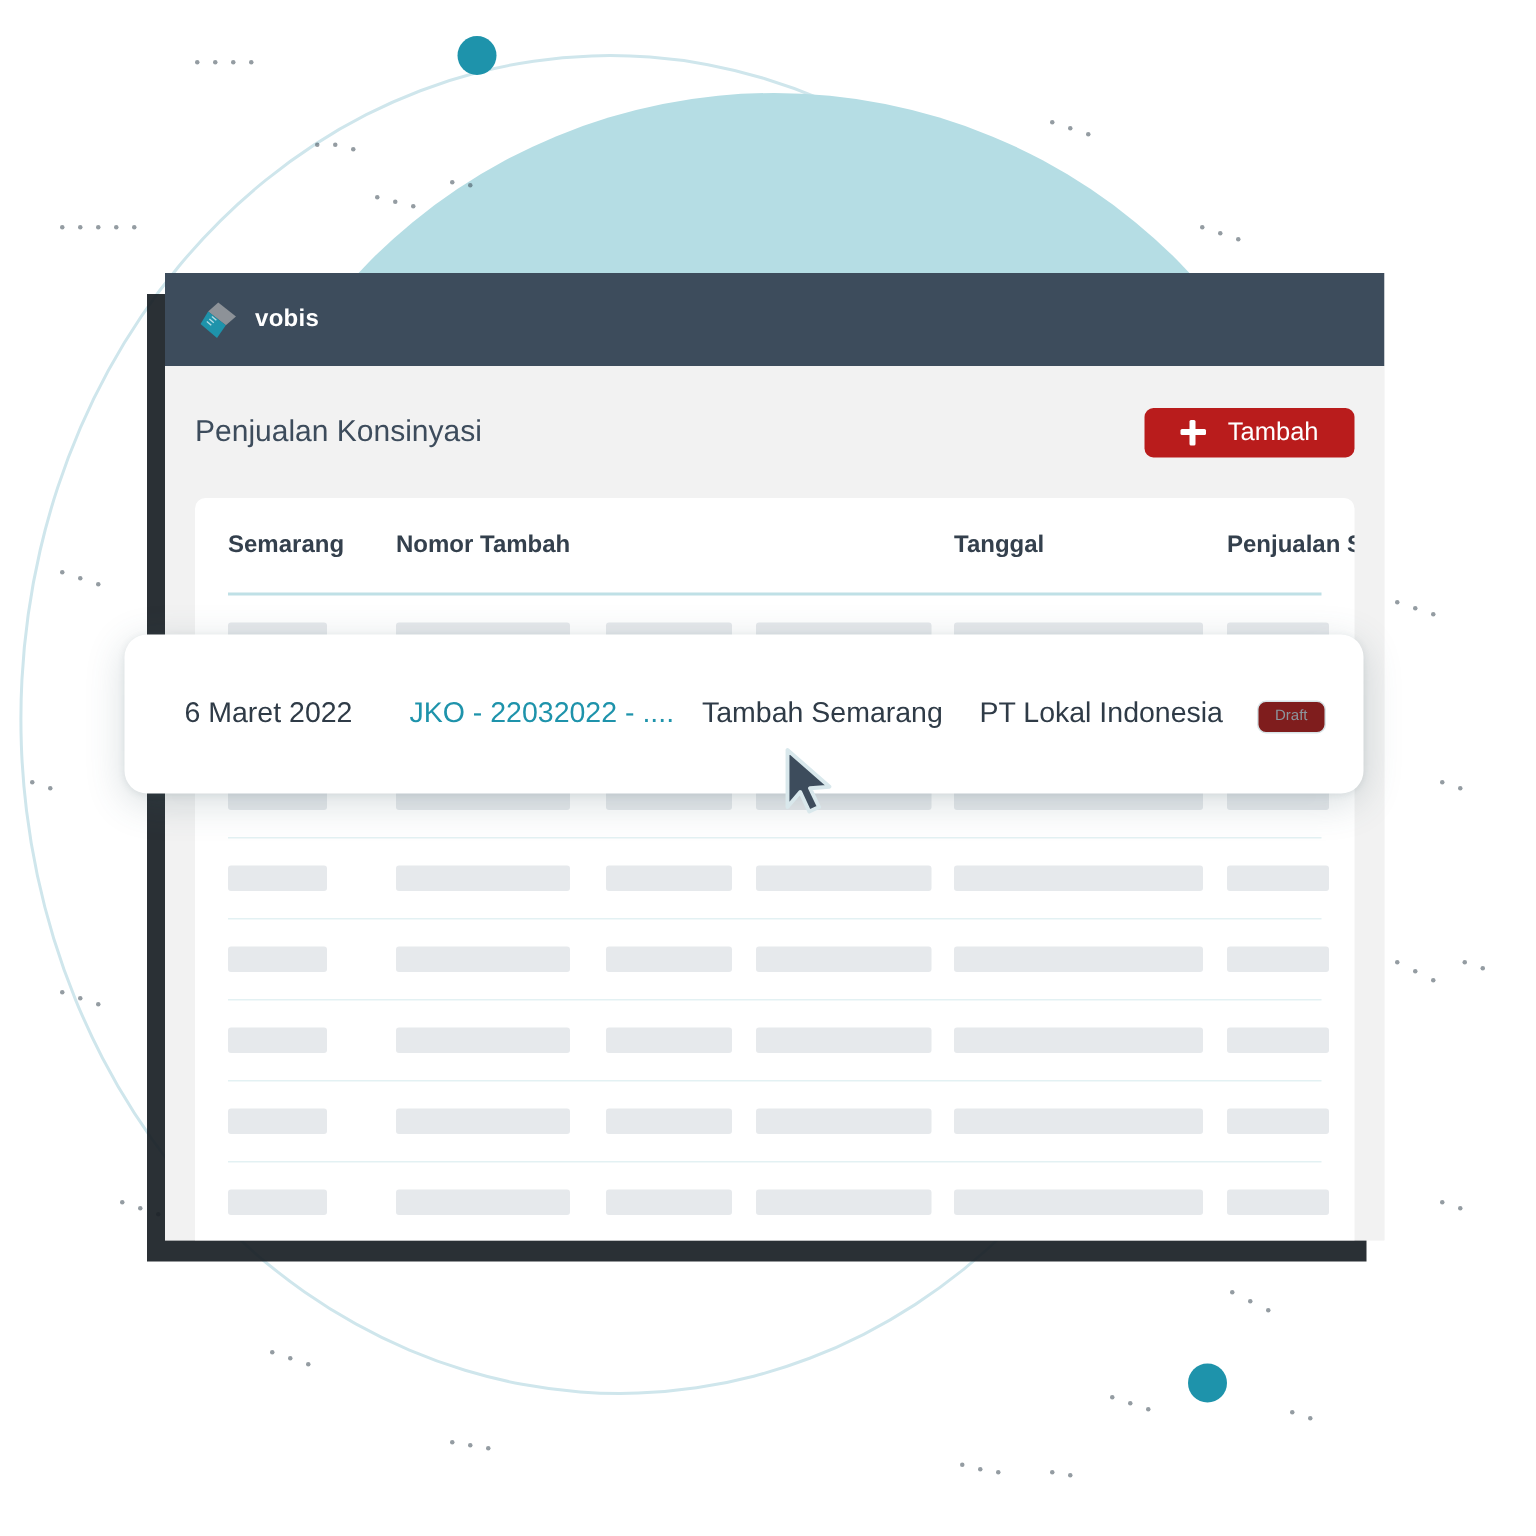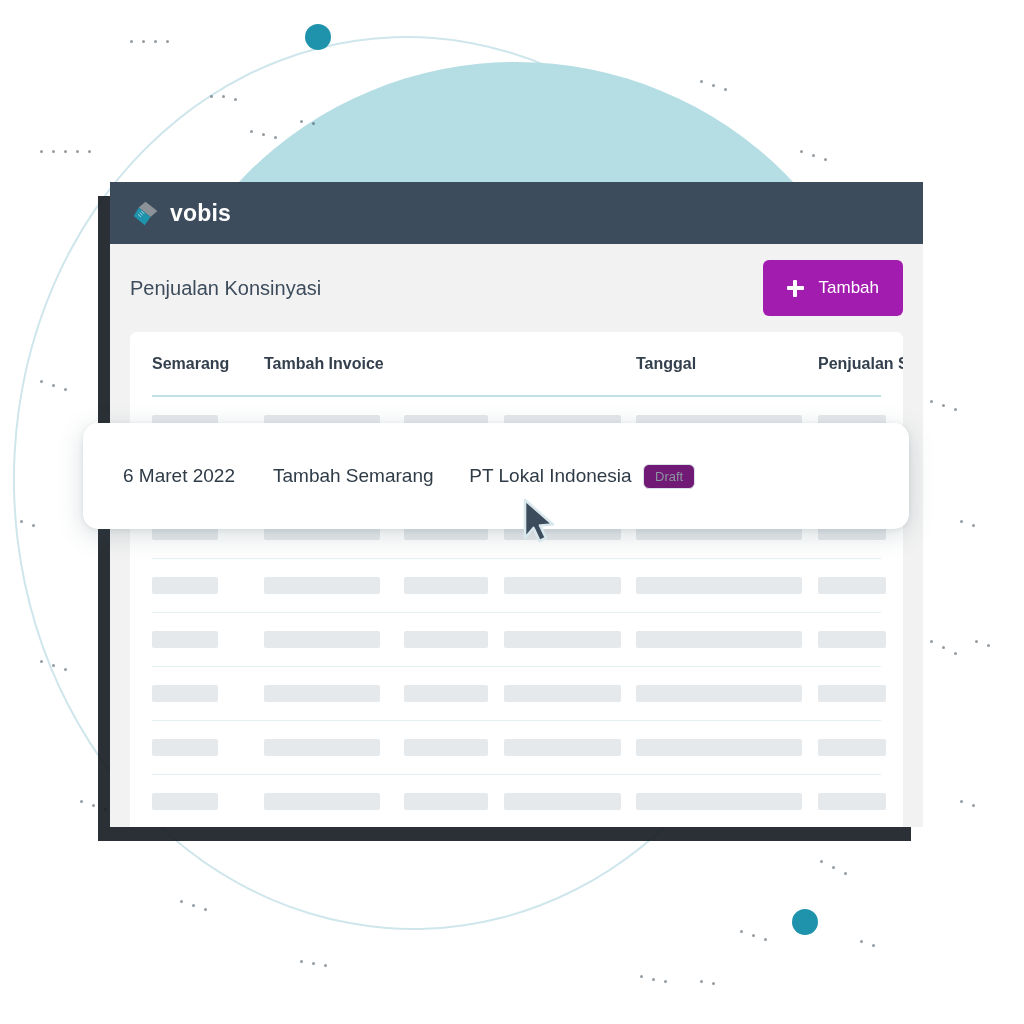--- a/index.html
+++ b/index.html
@@ -101,21 +101,21 @@
 
   .logo-mark {
     width: 27px;
     height: 27px;
     position: relative;
     flex: none;
   }
 
   .brand-name {
     color: #ffffff;
-    font-size: 23px;
+    font-size: 16px;
     font-weight: 700;
     letter-spacing: .2px;
   }
 
   
   .page-area {
     padding: 0 20px;
     background: #f2f2f2;
     height: calc(100% - 62px);
     box-sizing: border-box;
@@ -128,25 +128,25 @@
     justify-content: space-between;
   }
 
   .page-title {
     font-size: 20px;
     color: #3d4c5c;
     font-weight: 400;
   }
 
   .btn-add {
-    background: #a21caf;
+    background: #b91c1c;
     color: #fff;
     border: none;
     border-radius: 6px;
-    height: 56px;
+    height: 33px;
     padding: 0 24px;
     font-size: 17px;
     font-family: "Liberation Sans", sans-serif;
     display: flex;
     align-items: center;
     gap: 15px;
     cursor: pointer;
   }
 
   .plus-icon {
@@ -233,30 +233,30 @@
   }
 
   .fr-cell {
     font-size: 19px;
     color: #2f3b47;
     white-space: nowrap;
   }
   .fr-date    { width: 150px; flex: none; }
   .fr-invoice { width: 195px; flex: none; color: #1e93ab; }
   .fr-gudang  { width: 185px; flex: none; }
-  .fr-cust    { width: 185px; flex: none; text-align: center; }
+  .fr-cust    { width: 185px; flex: none; }
   .fr-status  { flex: none; }
 
   .badge-draft {
     display: inline-block;
     border: 1px solid #d8e4e7;
     border-radius: 6px;
-    background: #701a75;
+    background: #7f1d1d;
     color: #8c969e;
-    font-size: 13px;
+    font-size: 10px;
     padding: 5px 11px;
     line-height: 1;
   }
 
   
   .cursor {
     position: absolute;
     left: 521px;
     top: 498px;
     width: 36px;
@@ -374,21 +374,21 @@
         <button class="btn-add">
           <span class="plus-icon"></span>
           <span>Tambah</span>
         </button>
       </div>
 
       <div class="table-card">
 
         <div class="thead">
           <div class="th c1">Semarang</div>
-          <div class="th c2">Tambah Invoice</div>
+          <div class="th c2">Nomor Tambah</div>
           <div class="th c3"></div>
           <div class="th c4"></div>
           <div class="th c5">Tanggal</div>
           <div class="th c6">Penjualan</div>
           <div class="th">Status</div>
         </div>
 
         <div id="skeleton-body">
             <div class="tr-skeleton">
               <div class="c1">
@@ -551,20 +551,21 @@
               </div>
             </div>
           </div>
 
       </div>
     </div>
   </div>
 
   <div class="float-row">
     <span class="fr-cell fr-date">6 Maret 2022</span>
+    <span class="fr-cell fr-invoice">JKO - 22032022 - ....</span>
     <span class="fr-cell fr-gudang">Tambah Semarang</span>
     <span class="fr-cell fr-cust">PT Lokal Indonesia</span>
     <span class="fr-cell fr-status">
       <span class="badge-draft">Draft</span>
     </span>
   </div>
 
   <div class="cursor">
     <svg viewBox="0 0 36 46" width="36" height="46" xmlns="http://www.w3.org/2000/svg">
       <path d="M4 2 L4 40 L12.5 30 L18.5 43 L25 40 L19 27.5 L32 26.5 Z" fill="#3d4c5c" stroke="#d9e8ec" stroke-width="2.6" stroke-linejoin="round"></path>

